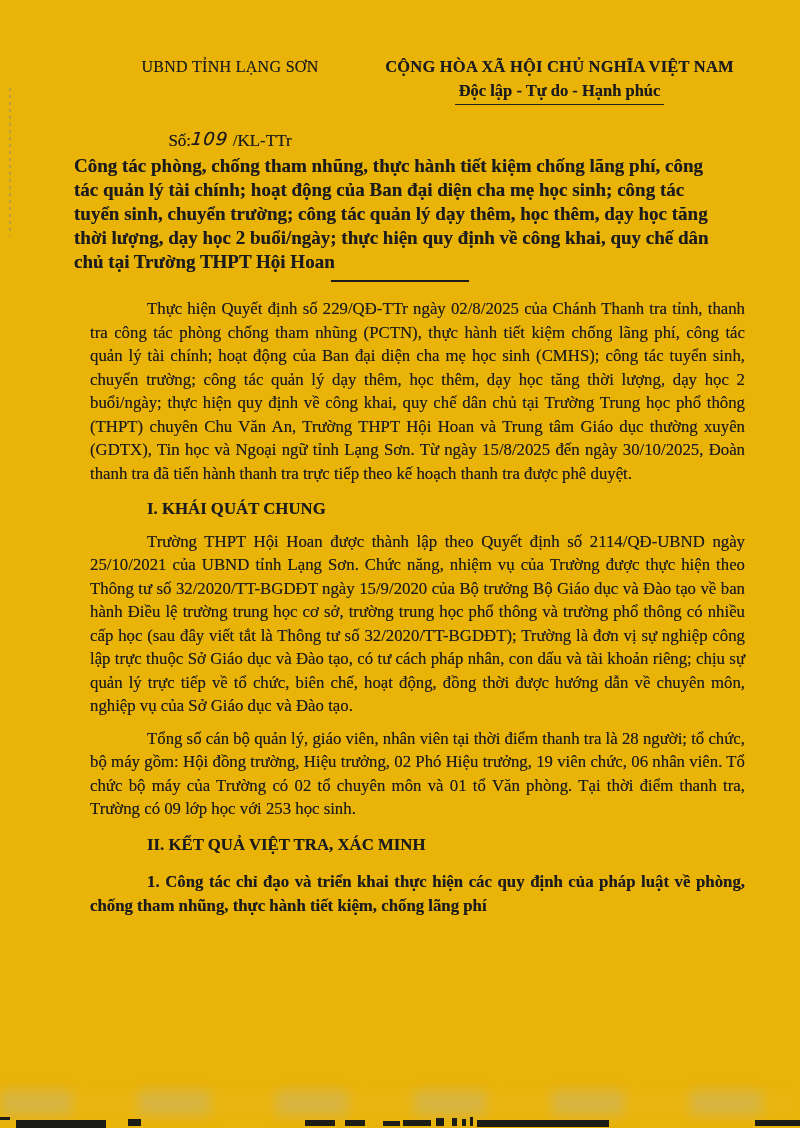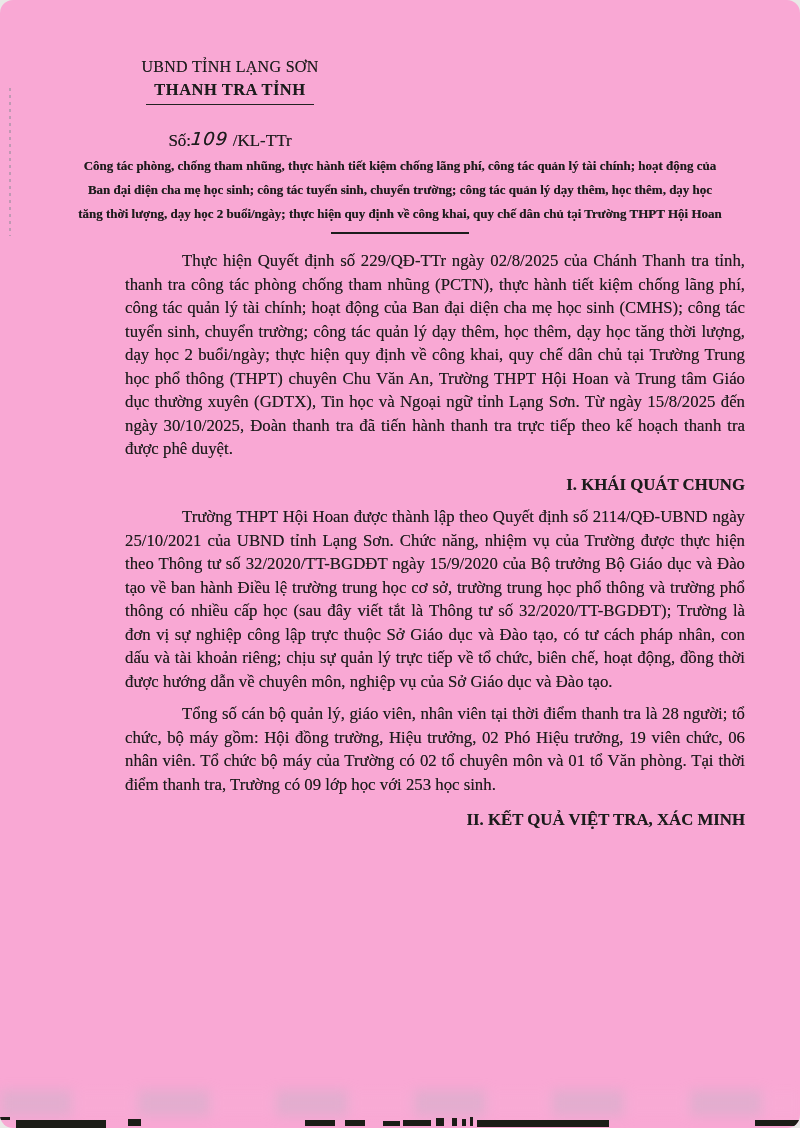--- a/index.html
+++ b/index.html
@@ -5,25 +5,24 @@
   html,body{margin:0;padding:0;}
   body{
     width:800px;height:1128px;
     background:#e9e9e7;
     font-family:"Liberation Serif","DejaVu Serif",serif;
     -webkit-font-smoothing:antialiased;
   }
   .page{
     position:relative;
     width:800px;height:1128px;
-    background:#f9a8d4;
+    background:#eab308;
     color:#1c1c1c;
     overflow:hidden;
     text-shadow:0 0 .4px rgba(20,20,20,.55);
-    border-radius:13px;
   }
   
   .edge-dots{
     position:absolute;left:9px;top:88px;width:2px;height:148px;
     background:repeating-linear-gradient(180deg,rgba(125,133,140,.45) 0 3px,transparent 3px 7px);
   }
   
   .scan-shade{
     position:absolute;left:0;right:0;top:1090px;height:26px;
     background:repeating-linear-gradient(90deg,rgba(176,186,196,.30) 0 72px,rgba(240,240,240,.04) 72px 138px);
@@ -43,44 +42,47 @@
   .doc-number{width:288px;text-align:center;font-size:17px;}
   .handwritten{
     display:inline-block;font-family:"DejaVu Sans",sans-serif;
     font-size:18px;font-style:italic;letter-spacing:1px;
     transform:skewX(-6deg) translateY(-1px);
   }
   .place-date{flex:1;text-align:center;font-style:italic;font-size:17px;}
   
   .doc-title{margin-top:20px;text-align:center;font-weight:bold;font-size:19px;letter-spacing:.8px;}
   .doc-subtitle{
-    width:652px;margin:3px auto 0;text-align:center;
-    font-weight:bold;font-size:13px;line-height:24px;
+    width:652px;margin:3px auto 0;text-align:left;
+    font-weight:bold;font-size:19px;line-height:24px;
   }
   .subtitle-rule{width:138px;height:2px;background:#1c1c1c;margin:6px auto 0;}
   
-  .doc-body{padding:6px 55px 0 90px;font-size:16.8px;line-height:23.5px;text-align:justify;margin-left:35px;}
+  .doc-body{padding:6px 55px 0 90px;font-size:16.8px;line-height:23.5px;text-align:justify;}
   .para{text-indent:57px;margin:9px 0 0 0;}
-  .section-heading{font-weight:bold;font-size:16.8px;margin:12px 0 0 57px;text-align:right;}
+  .section-heading{font-weight:bold;font-size:16.8px;margin:12px 0 0 57px;text-align:left;}
   .para-bold{font-weight:bold;text-indent:57px;margin:14px 0 0 0;}
   
   .artifact{position:absolute;background:#1c1d17;}
 </style>
 </head>
 <body>
 
 <div class="page">
 
   <div class="edge-dots"></div>
 
   <div class="header">
     <div class="header-left">
       <div class="org-parent">UBND TỈNH LẠNG SƠN</div>
+    </div>
+    <div class="header-right">
+      <div class="motto1">CỘNG HÒA XÃ HỘI CHỦ NGHĨA VIỆT NAM</div>
       <div>
-        <span class="org-name">THANH TRA TỈNH</span>
+        <span class="motto2">Độc lập - Tự do - Hạnh phúc</span>
       </div>
     </div>
   </div>
 
   <div class="meta-row">
     <div class="doc-number">
       <span>Số:</span><span class="handwritten">109</span>
       <span>/KL-TTr</span>
     </div>
   </div>
@@ -89,20 +91,21 @@
   <div class="doc-subtitle">Công tác phòng, chống tham nhũng, thực hành tiết kiệm chống lãng phí, công tác quản lý tài chính; hoạt động của Ban đại diện cha mẹ học sinh; công tác tuyển sinh, chuyển trường; công tác quản lý dạy thêm, học thêm, dạy học tăng thời lượng, dạy học 2 buổi/ngày; thực hiện quy định về công khai, quy chế dân chủ tại Trường THPT Hội Hoan</div>
 
   <div class="subtitle-rule"></div>
 
   <div class="doc-body">
     <p class="para">Thực hiện Quyết định số 229/QĐ-TTr ngày 02/8/2025 của Chánh Thanh tra tỉnh, thanh tra công tác phòng chống tham nhũng (PCTN), thực hành tiết kiệm chống lãng phí, công tác quản lý tài chính; hoạt động của Ban đại diện cha mẹ học sinh (CMHS); công tác tuyển sinh, chuyển trường; công tác quản lý dạy thêm, học thêm, dạy học tăng thời lượng, dạy học 2 buổi/ngày; thực hiện quy định về công khai, quy chế dân chủ tại Trường Trung học phổ thông (THPT) chuyên Chu Văn An, Trường THPT Hội Hoan và Trung tâm Giáo dục thường xuyên (GDTX), Tin học và Ngoại ngữ tỉnh Lạng Sơn. Từ ngày 15/8/2025 đến ngày 30/10/2025, Đoàn thanh tra đã tiến hành thanh tra trực tiếp theo kế hoạch thanh tra được phê duyệt.</p>
     <p class="section-heading">I. KHÁI QUÁT CHUNG</p>
     <p class="para">Trường THPT Hội Hoan được thành lập theo Quyết định số 2114/QĐ-UBND ngày 25/10/2021 của UBND tỉnh Lạng Sơn. Chức năng, nhiệm vụ của Trường được thực hiện theo Thông tư số 32/2020/TT-BGDĐT ngày 15/9/2020 của Bộ trưởng Bộ Giáo dục và Đào tạo về ban hành Điều lệ trường trung học cơ sở, trường trung học phổ thông và trường phổ thông có nhiều cấp học (sau đây viết tắt là Thông tư số 32/2020/TT-BGDĐT); Trường là đơn vị sự nghiệp công lập trực thuộc Sở Giáo dục và Đào tạo, có tư cách pháp nhân, con dấu và tài khoản riêng; chịu sự quản lý trực tiếp về tổ chức, biên chế, hoạt động, đồng thời được hướng dẫn về chuyên môn, nghiệp vụ của Sở Giáo dục và Đào tạo.</p>
     <p class="para">Tổng số cán bộ quản lý, giáo viên, nhân viên tại thời điểm thanh tra là 28 người; tổ chức, bộ máy gồm: Hội đồng trường, Hiệu trưởng, 02 Phó Hiệu trưởng, 19 viên chức, 06 nhân viên. Tổ chức bộ máy của Trường có 02 tổ chuyên môn và 01 tổ Văn phòng. Tại thời điểm thanh tra, Trường có 09 lớp học với 253 học sinh.</p>
     <p class="section-heading">II. KẾT QUẢ VIỆT TRA, XÁC MINH</p>
+    <p class="para-bold">1. Công tác chỉ đạo và triển khai thực hiện các quy định của pháp luật về phòng, chống tham nhũng, thực hành tiết kiệm, chống lãng phí</p>
   </div>
 
   <div class="scan-shade"></div>
 
   <div>
     <div class="artifact" style="left:0;top:1117px;width:10px;height:3px"></div>
     <div class="artifact" style="left:16px;top:1120px;width:90px;height:8px"></div>
     <div class="artifact" style="left:128px;top:1119px;width:13px;height:7px"></div>
     <div class="artifact" style="left:305px;top:1120px;width:30px;height:6px"></div>
     <div class="artifact" style="left:345px;top:1120px;width:20px;height:6px"></div>

